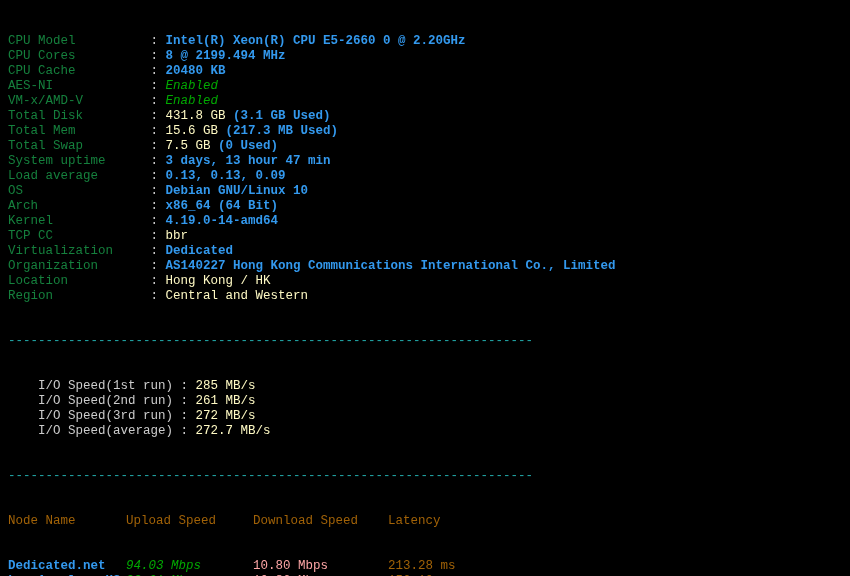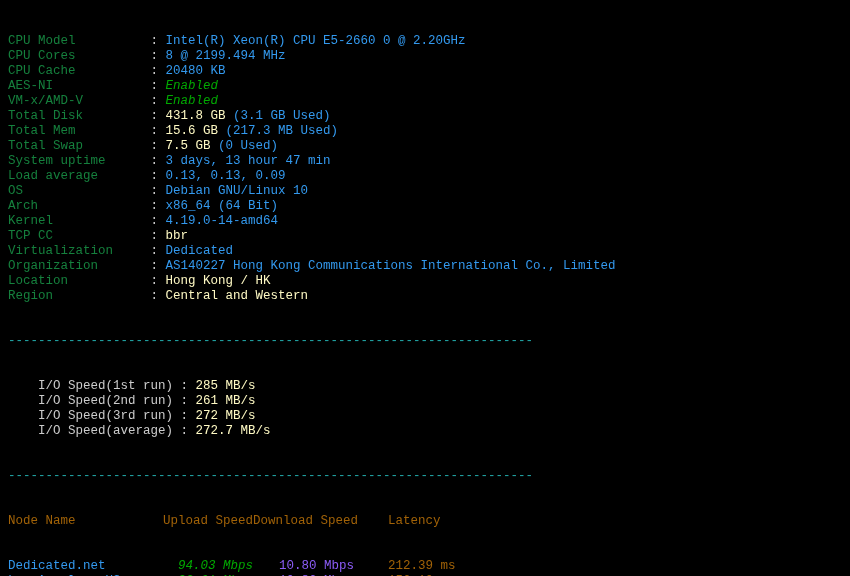--- a/index.html
+++ b/index.html
@@ -16,34 +16,34 @@
   }
   .term {
     padding: 4px 8px;
     white-space: pre;
   }
   .row { display: block; }
   .lbl  { display: inline-block; width: 135px; color: #15803d; }
   .lbl2 { display: inline-block; width: 135px; color: #ccc; margin-left: 30px; } 
   .colon { color: #ccc; }
   .num  { color: #fef9c3; }       
-  .blue { color: #3399ee; }
+  .blue { color: #3399ee; font-weight: bold; }
   .green{ color: #00aa00; font-style: italic; }
   .text { color: #a16207; }
-  .red  { color: #8b5cf6; text-align: center; }
+  .red  { color: #fca5a5; }
   
   .c1 { display:inline-block; width:118px; }
-  .c2 { display:inline-block; width:127px;text-align:right; }
+  .c2 { display:inline-block; width:127px; }
   .c3 { display:inline-block; width:127px; }
   .c4 { display:inline-block; width:120px;margin-left:8px; }
   .cyan { color:#22aaaa; }
 </style>
 </head>
 <body>
 
 <div class="term">
   <div id="sysinfo-block"><div class="row"><span class="lbl">CPU Model</span><span class="colon"> : </span><span class="blue">Intel(R) Xeon(R) CPU E5-2660 0 @ 2.20GHz</span></div><div class="row"><span class="lbl">CPU Cores</span><span class="colon"> : </span><span class="blue">8 @ 2199.494 MHz</span></div><div class="row"><span class="lbl">CPU Cache</span><span class="colon"> : </span><span class="blue">20480 KB</span></div><div class="row"><span class="lbl">AES-NI</span><span class="colon"> : </span><span class="green">Enabled</span></div><div class="row"><span class="lbl">VM-x/AMD-V</span><span class="colon"> : </span><span class="green">Enabled</span></div><div class="row"><span class="lbl">Total Disk</span><span class="colon"> : </span><span class="num">431.8 GB</span> <span class="blue">(3.1 GB Used)</span></div><div class="row"><span class="lbl">Total Mem</span><span class="colon"> : </span><span class="num">15.6 GB</span> <span class="blue">(217.3 MB Used)</span></div><div class="row"><span class="lbl">Total Swap</span><span class="colon"> : </span><span class="num">7.5 GB</span> <span class="blue">(0 Used)</span></div><div class="row"><span class="lbl">System uptime</span><span class="colon"> : </span><span class="blue">3 days, 13 hour 47 min</span></div><div class="row"><span class="lbl">Load average</span><span class="colon"> : </span><span class="blue">0.13, 0.13, 0.09</span></div><div class="row"><span class="lbl">OS</span><span class="colon"> : </span><span class="blue">Debian GNU/Linux 10</span></div><div class="row"><span class="lbl">Arch</span><span class="colon"> : </span><span class="blue">x86_64</span> <span class="blue">(64 Bit)</span></div><div class="row"><span class="lbl">Kernel</span><span class="colon"> : </span><span class="blue">4.19.0-14-amd64</span></div><div class="row"><span class="lbl">TCP CC</span><span class="colon"> : </span><span class="num">bbr</span></div><div class="row"><span class="lbl">Virtualization</span><span class="colon"> : </span><span class="blue">Dedicated</span></div><div class="row"><span class="lbl">Organization</span><span class="colon"> : </span><span class="blue">AS140227 Hong Kong Communications International Co., Limited</span></div><div class="row"><span class="lbl">Location</span><span class="colon"> : </span><span class="num">Hong Kong / HK</span></div><div class="row"><span class="lbl">Region</span><span class="colon"> : </span><span class="num">Central and Western</span></div></div>
   <div class="row"><span class="cyan">----------------------------------------------------------------------</span></div>
   <div id="io-block"><div class="row"><span class="lbl2">I/O Speed(1st run)</span><span class="colon"> : </span><span class="num">285 MB/s</span></div><div class="row"><span class="lbl2">I/O Speed(2nd run)</span><span class="colon"> : </span><span class="num">261 MB/s</span></div><div class="row"><span class="lbl2">I/O Speed(3rd run)</span><span class="colon"> : </span><span class="num">272 MB/s</span></div><div class="row"><span class="lbl2">I/O Speed(average)</span><span class="colon"> : </span><span class="num">272.7 MB/s</span></div></div>
   <div class="row"><span class="cyan">----------------------------------------------------------------------</span></div>
   <div class="row"><span class="c1 text">Node Name</span><span class="c2 text">Upload Speed</span><span class="c3 text">Download Speed</span><span class="c4 text">Latency</span></div>
-  <div id="net-block"><div class="row"><span class="c1 blue">Dedicated.net</span><span class="c2 green">94.03 Mbps</span><span class="c3 red">10.80 Mbps</span><span class="c4 text">212.39 ms</span></div><div class="row"><span class="c1 blue">Los Angeles, US</span><span class="c2 green">93.61 Mbps</span><span class="c3 red">10.86 Mbps</span><span class="c4 text">156.10 ms</span></div></div>
+  <div id="net-block"><div class="row"><span class="c1 blue">Dedicated.net</span><span class="c2 green">94.03 Mbps</span><span class="c3 red">10.80 Mbps</span><span class="c4 text">213.28 ms</span></div><div class="row"><span class="c1 blue">Los Angeles, US</span><span class="c2 green">93.61 Mbps</span><span class="c3 red">10.86 Mbps</span><span class="c4 text">156.10 ms</span></div></div>
 </div>
 
 </body></html>

